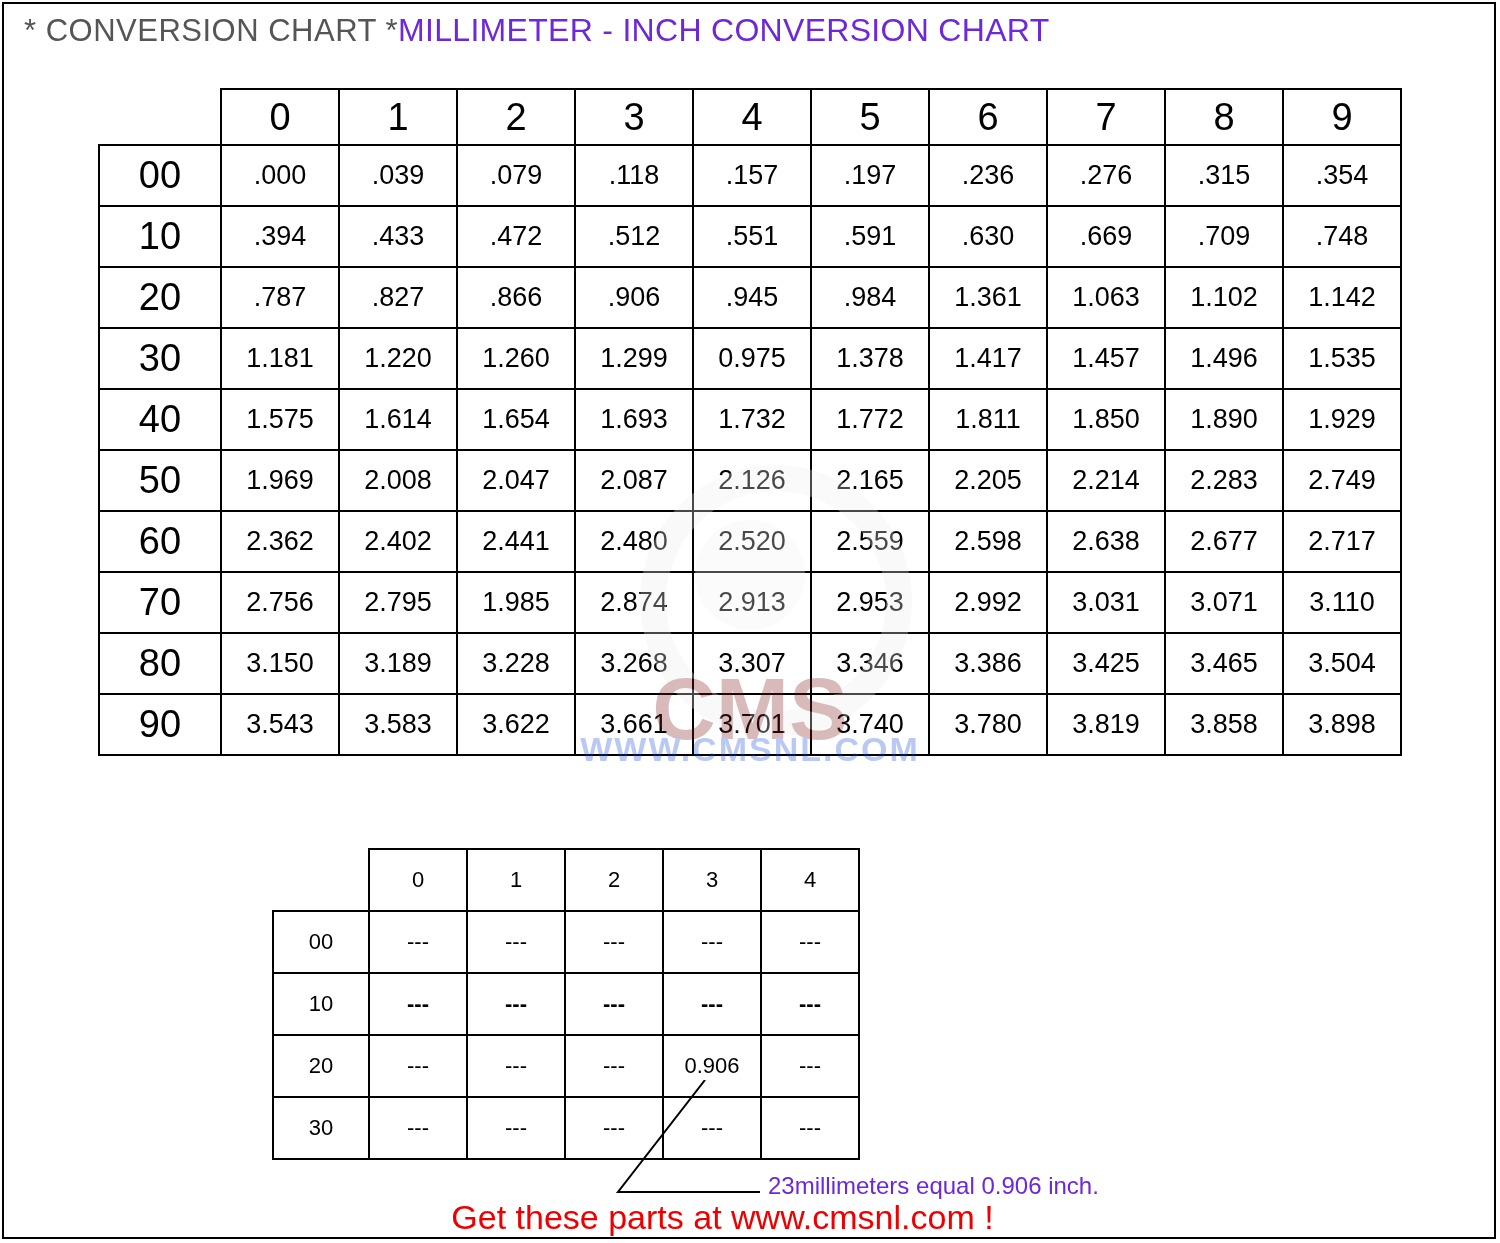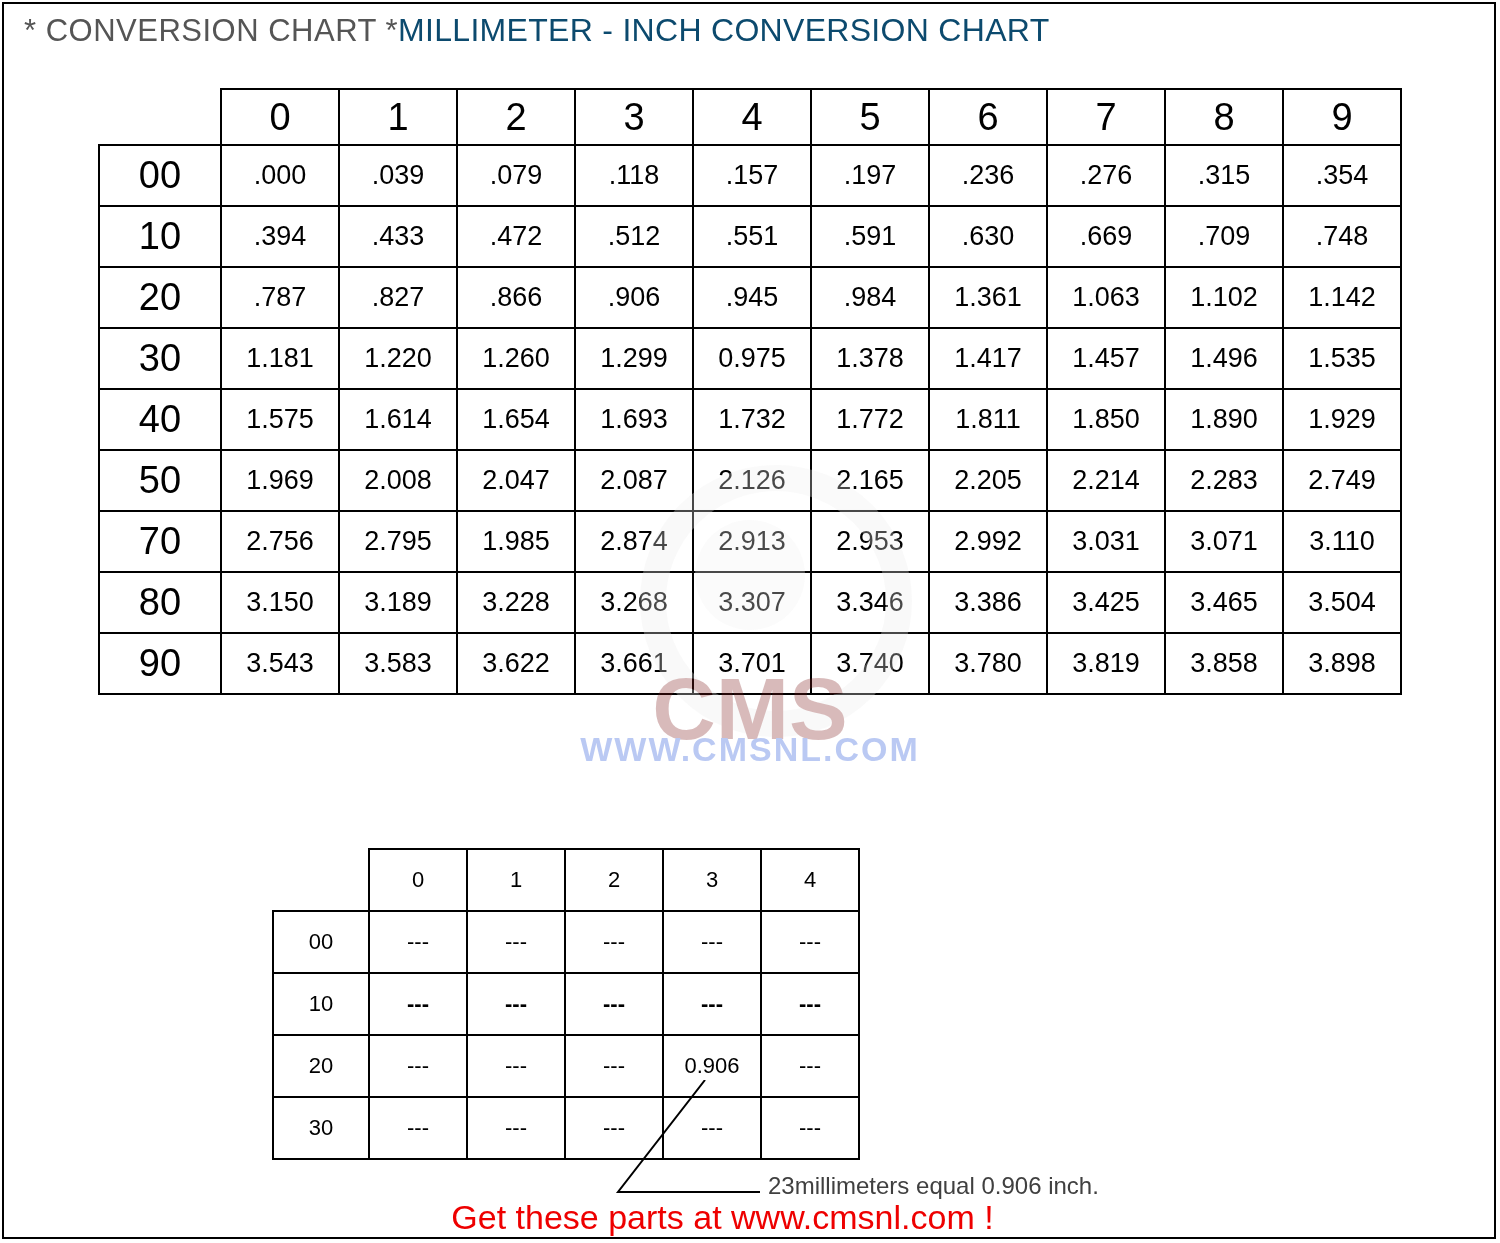--- a/index.html
+++ b/index.html
@@ -37,21 +37,21 @@
     white-space: nowrap;
   }
   #header .small-title {
     font-size: 31px;
     letter-spacing: 0.5px;
     color: #555555;
     font-family: "Liberation Sans", sans-serif;
   }
   #header .main-title {
     font-size: 32px;
-    color: #0c4a6e;
+    color: #6d28d9;
     letter-spacing: 0.3px;
     font-family: "Liberation Sans", sans-serif;
   }
 
   
   #main-table {
     position: absolute;
     left: 98px;
     top: 88px;
     border-collapse: collapse;
@@ -184,21 +184,21 @@
     top: 1080px;
     width: 190px;
     height: 125px;
     z-index: 11;
   }
   #caption {
     position: absolute;
     left: 768px;
     top: 1172px;
     font-size: 24px;
-    color: #404040;
+    color: #6d28d9;
     white-space: nowrap;
     font-family: "Liberation Sans", sans-serif;
   }
 
   
   #footer {
     position: absolute;
     left: 0;
     top: 1198px;
     width: 1445px;
@@ -308,20 +308,33 @@
       <td class="val">2.047</td>
       <td class="val">2.087</td>
       <td class="val">2.126</td>
       <td class="val">2.165</td>
       <td class="val">2.205</td>
       <td class="val">2.214</td>
       <td class="val">2.283</td>
       <td class="val">2.749</td>
     </tr>
     <tr>
+      <th class="rowhead">60</th>
+      <td class="val">2.362</td>
+      <td class="val">2.402</td>
+      <td class="val">2.441</td>
+      <td class="val">2.480</td>
+      <td class="val">2.520</td>
+      <td class="val">2.559</td>
+      <td class="val">2.598</td>
+      <td class="val">2.638</td>
+      <td class="val">2.677</td>
+      <td class="val">2.717</td>
+    </tr>
+    <tr>
       <th class="rowhead">70</th>
       <td class="val">2.756</td>
       <td class="val">2.795</td>
       <td class="val">1.985</td>
       <td class="val">2.874</td>
       <td class="val">2.913</td>
       <td class="val">2.953</td>
       <td class="val">2.992</td>
       <td class="val">3.031</td>
       <td class="val">3.071</td>

